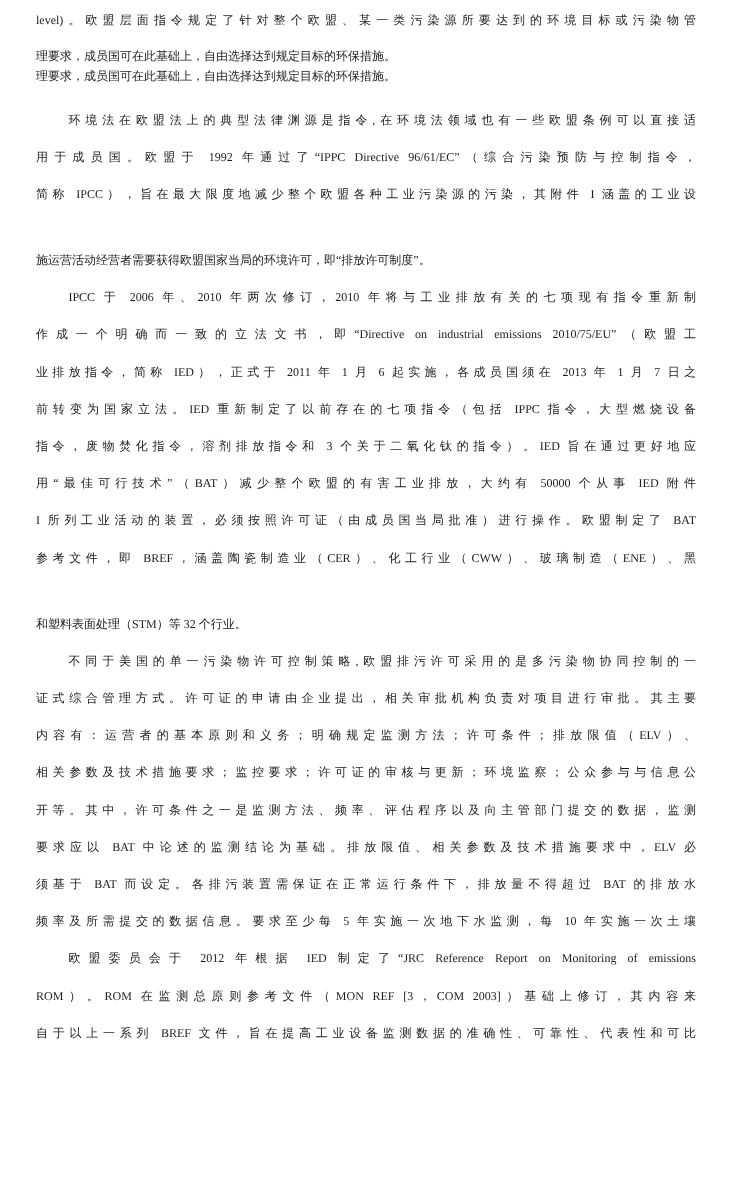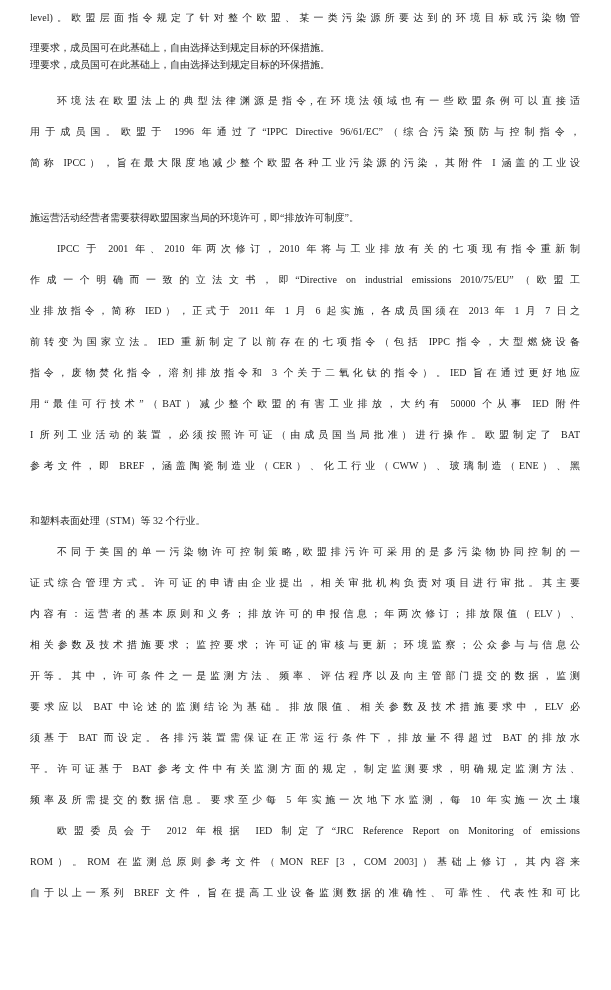--- a/index.html
+++ b/index.html
@@ -58,46 +58,45 @@
   <div class="para">
     <div class="line">level)。欧盟层面指令规定了针对整个欧盟、某一类污染源所要达到的环境目标或污染物管</div>
     <div class="dup-group">
       <div class="line dup">理要求，成员国可在此基础上，自由选择达到规定目标的环保措施。</div>
       <div class="line dup">理要求，成员国可在此基础上，自由选择达到规定目标的环保措施。</div>
     </div>
   </div>
 
   <div class="para para-2">
     <div class="line indent">环境法在欧盟法上的典型法律渊源是指令,在环境法领域也有一些欧盟条例可以直接适</div>
-    <div class="line">用于成员国。欧盟于 1996 年通过了“IPPC Directive 96/61/EC”（综合污染预防与控制指令，</div>
+    <div class="line">用于成员国。欧盟于 1992 年通过了“IPPC Directive 96/61/EC”（综合污染预防与控制指令，</div>
     <div class="line">简称 IPCC），旨在最大限度地减少整个欧盟各种工业污染源的污染，其附件 I 涵盖的工业设</div>
     <div class="line last">施运营活动经营者需要获得欧盟国家当局的环境许可，即“排放许可制度”。</div>
   </div>
 
   <div class="para">
-    <div class="line indent">IPCC 于 2001 年、2010 年两次修订，2010 年将与工业排放有关的七项现有指令重新制</div>
+    <div class="line indent">IPCC 于 2006 年、2010 年两次修订，2010 年将与工业排放有关的七项现有指令重新制</div>
     <div class="line">作成一个明确而一致的立法文书，即“Directive on industrial emissions 2010/75/EU”（欧盟工</div>
     <div class="line">业排放指令，简称 IED），正式于 2011 年 1 月 6 起实施，各成员国须在 2013 年 1 月 7 日之</div>
     <div class="line">前转变为国家立法。IED 重新制定了以前存在的七项指令（包括 IPPC 指令，大型燃烧设备</div>
     <div class="line">指令，废物焚化指令，溶剂排放指令和 3 个关于二氧化钛的指令）。IED 旨在通过更好地应</div>
     <div class="line">用“最佳可行技术”（BAT）减少整个欧盟的有害工业排放，大约有 50000 个从事 IED 附件</div>
     <div class="line">I 所列工业活动的装置，必须按照许可证（由成员国当局批准）进行操作。欧盟制定了 BAT</div>
     <div class="line">参考文件，即 BREF，涵盖陶瓷制造业（CER）、化工行业（CWW）、玻璃制造（ENE）、黑</div>
     <div class="line last">和塑料表面处理（STM）等 32 个行业。</div>
   </div>
 
   <div class="para">
     <div class="line indent">不同于美国的单一污染物许可控制策略,欧盟排污许可采用的是多污染物协同控制的一</div>
     <div class="line">证式综合管理方式。许可证的申请由企业提出，相关审批机构负责对项目进行审批。其主要</div>
-    <div class="line">内容有：运营者的基本原则和义务；排放许可的申报信息；年两次修订；排放限值（ELV）、</div>
+    <div class="line">内容有：运营者的基本原则和义务；明确规定监测方法；许可条件；排放限值（ELV）、</div>
     <div class="line">相关参数及技术措施要求；监控要求；许可证的审核与更新；环境监察；公众参与与信息公</div>
     <div class="line">开等。其中，许可条件之一是监测方法、频率、评估程序以及向主管部门提交的数据，监测</div>
     <div class="line">要求应以 BAT 中论述的监测结论为基础。排放限值、相关参数及技术措施要求中，ELV 必</div>
     <div class="line">须基于 BAT 而设定。各排污装置需保证在正常运行条件下，排放量不得超过 BAT 的排放水</div>
-    <div class="line">平。许可证基于 BAT 参考文件中有关监测方面的规定，制定监测要求，明确规定监测方法、</div>
     <div class="line">频率及所需提交的数据信息。要求至少每 5 年实施一次地下水监测，每 10 年实施一次土壤</div>
   </div>
 
   <div class="para">
     <div class="line indent">欧盟委员会于 2012 年根据 IED 制定了“JRC Reference Report on Monitoring of emissions</div>
     <div class="line">ROM）。ROM 在监测总原则参考文件（MON REF [3，COM 2003]）基础上修订，其内容来</div>
     <div class="line">自于以上一系列 BREF 文件，旨在提高工业设备监测数据的准确性、可靠性、代表性和可比</div>
   </div>
 
 </div>

